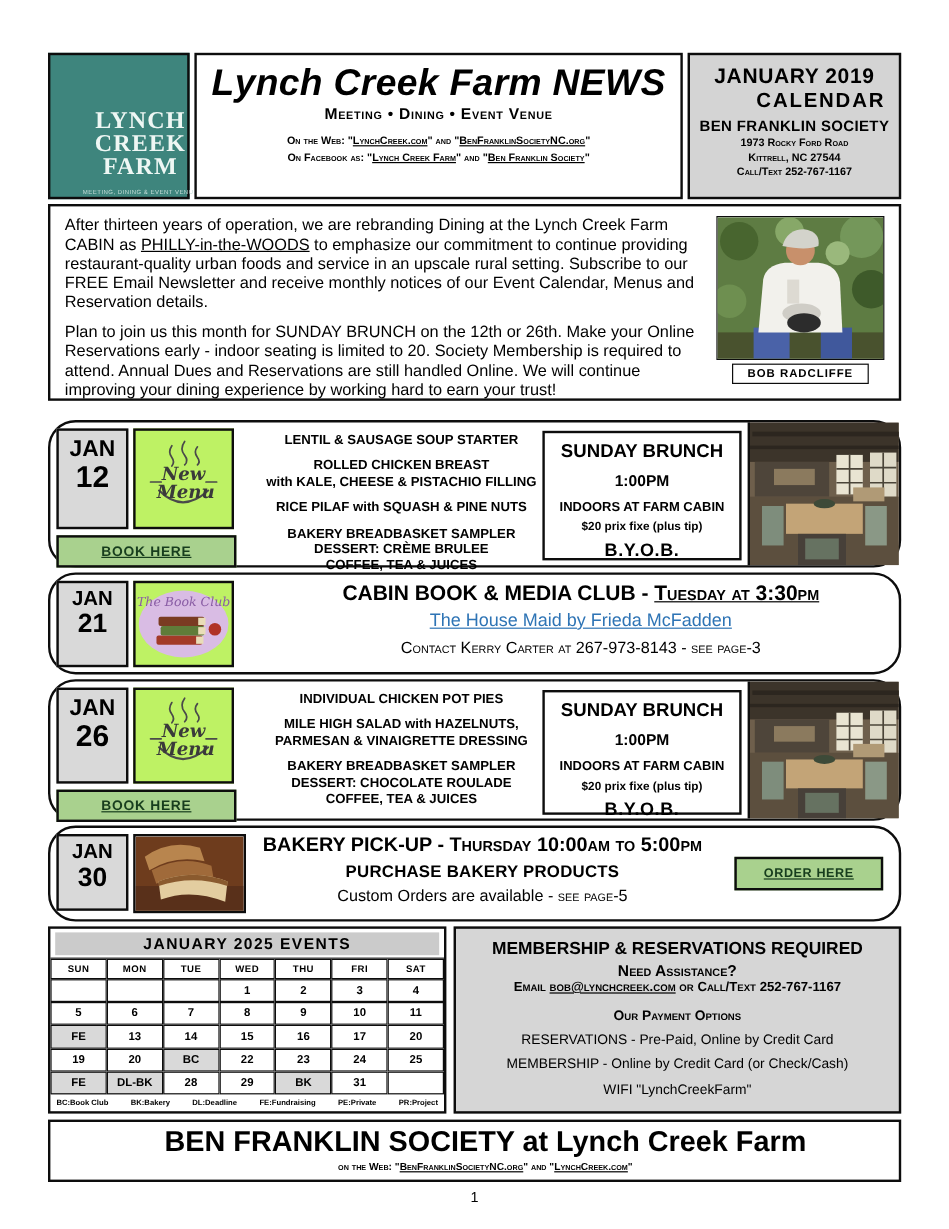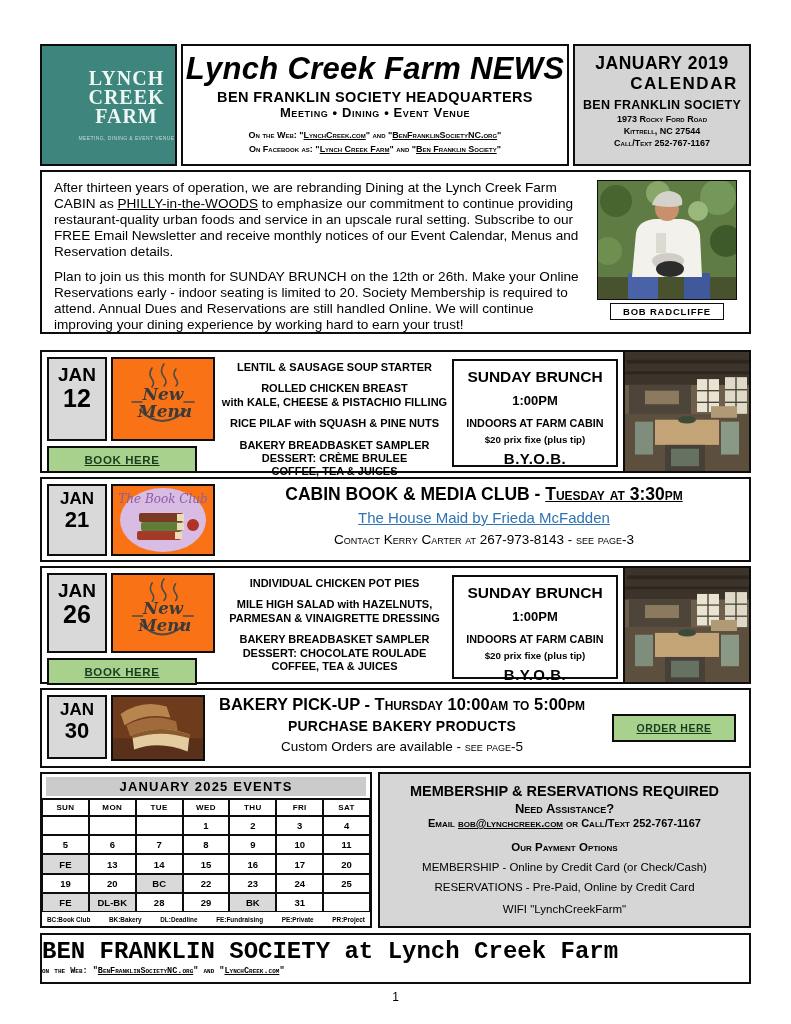--- a/index.html
+++ b/index.html
@@ -2,21 +2,21 @@
 <html style="--teal: #3e857d; --btn: #a9d18e; --link: #2e74b5;"><head>
 <meta charset="utf-8">
 <style>
   html,body {margin:0; padding:0; background:#fff;}
   body {width:791px; height:1024px; font-family:"Liberation Sans", sans-serif; color:#000; position:relative;}
   .content {position:absolute; left:40px; top:44px; width:711px;}
   .bx {border:2px solid #0d0d0d; box-sizing:border-box;}
 
   
   .header-row {display:flex; gap:4px; height:122px; margin-bottom:4px;}
-  .logo-box {width:137px; background:var(--teal,#3e857d); display:flex; flex-direction:column; align-items:center; justify-content:center;padding-left:36px;}
+  .logo-box {width:118px; background:var(--teal,#3e857d); display:flex; flex-direction:column; align-items:center; justify-content:flex-end;padding-left:36px;}
   .logo-name {color:#eef7f4; font-family:"Liberation Serif", serif; font-weight:bold; font-size:20px; line-height:0.95; letter-spacing:1px; text-align:center;}
   .logo-tagline {color:#c4ddd8; font-size:5px; margin-top:9px; letter-spacing:0.4px; white-space:nowrap;}
   .masthead {flex:1; text-align:center; padding-top:5px; background:#fff;}
   .mast-title {font-size:31px; font-weight:bold; font-style:italic; letter-spacing:0.3px;}
   .mast-sub {font-size:14.5px; font-weight:bold; letter-spacing:0.4px; margin-top:2px;}
   .mast-venue {font-size:13px; font-weight:bold; font-variant:small-caps; letter-spacing:0.6px;}
   .mast-web {font-size:9px; font-weight:bold; font-variant:small-caps; margin-top:9px; line-height:1.5;}
   .ulink {text-decoration:underline; cursor:pointer;}
   .hcal {width:178px; background:#d4d4d4; text-align:center; padding-top:7px;}
   .hcal-l1 {font-size:17.5px; font-weight:bold; letter-spacing:0.5px;}
@@ -27,32 +27,32 @@
   
   .intro-box {display:flex; padding:8px 8px 6px 12px; height:164px; margin-bottom:16px;}
   .intro-text {flex:1; font-size:13.6px; line-height:1.17; padding-right:8px;}
   .intro-text p {margin:0 0 10px 0;}
   .photo-col {width:148px; display:flex; flex-direction:column; align-items:center;}
   .photo-frame {width:138px; height:118px; border:1.5px solid #0d0d0d;}
   .photo-frame svg {display:block; width:100%; height:100%;}
   .photo-caption {border:1.5px solid #0d0d0d; background:#fff; font-size:9.5px; font-weight:bold; padding:2px 12px; margin-top:3px; letter-spacing:0.8px;}
 
   
-  .event-row {display:flex; margin-bottom:4px; background:#fff; position:relative;}
+  .event-row {display:flex; margin-bottom:4px; background:#fff; position:relative;border-radius:23px;}
   .row-tall {height:123px;}
   .row-med {height:85px;}
   .row-short {height:80px;}
   .left-block {width:170px; padding:5px 0 0 5px; flex:none;}
   .left-top {display:flex; gap:4px;}
   .date-box {width:60px; background:#d9d9d9; border:2px solid #0d0d0d; box-sizing:border-box; text-align:center;}
   .h86 {height:84px;} .h72 {height:72px;} .h64 {height:64px;}
   .date-month {font-size:19px; font-weight:bold; margin-top:5px;}
   .date-day {font-size:25px; font-weight:bold; line-height:1;}
   .date-month-sm {font-size:17px; margin-top:3px;} .date-day-sm {font-size:22px;}
-  .icon-box {width:104px; border:2px solid #0d0d0d; box-sizing:border-box; display:flex; align-items:center; justify-content:center; background:#f97316;}
+  .icon-box {width:84px; border:2px solid #0d0d0d; box-sizing:border-box; display:flex; align-items:center; justify-content:center; background:#bef264;}
   .icon-box svg {display:block;}
   .green-btn {margin-top:5px; width:150px; height:27px; background:var(--btn,#a9d18e); border:2px solid #0d0d0d; box-sizing:border-box; display:flex; align-items:center; justify-content:center; font-size:11.5px; font-weight:bold; text-decoration:underline; color:#173d1d; letter-spacing:0.6px; cursor:pointer;}
   .menu-col {flex:1; text-align:center; padding-top:9px; font-weight:bold; font-size:11px; line-height:1.22;}
   .menu-group {margin-bottom:8px;}
   .brunch-box {width:166px; height:108px; border:2px solid #0d0d0d; box-sizing:border-box; text-align:center; margin-top:7px; padding-top:7px; flex:none; background:#fff;}
   .brunch-title {font-size:15.5px; font-weight:bold;}
   .brunch-time {font-size:13px; font-weight:bold; margin-top:7px;}
   .brunch-l1 {font-size:10.8px; font-weight:bold; margin-top:9px;}
   .brunch-l2 {font-size:9.8px; font-weight:bold; margin-top:5px;}
   .brunch-l3 {font-size:15px; font-weight:bold; margin-top:5px; letter-spacing:0.5px;}
@@ -87,21 +87,21 @@
   .cal-legend {display:flex; justify-content:space-between; padding:4px 5px 3px 5px; font-size:6.4px; font-weight:bold;}
   .mem-box {flex:1; background:#d6d6d6; text-align:center; padding-top:9px;}
   .mem-title {font-size:14.5px; font-weight:bold;}
   .mem-assist {font-size:13px; font-weight:bold; font-variant:small-caps; margin-top:2px;}
   .mem-email {font-size:11px; font-weight:bold; font-variant:small-caps; margin-top:1px;}
   .mem-pay {font-size:11.5px; font-weight:bold; font-variant:small-caps; margin-top:12px;}
   .mem-line {font-size:11.5px; margin-top:8px;}
   .mem-wifi {font-size:11.5px; margin-top:10px;}
 
   
-  .footer-box {padding:3px 0 6px 0; margin-bottom:6px;font-family:Liberation Mono, monospace;}
+  .footer-box {text-align:center; padding:3px 0 6px 18px; margin-bottom:6px;}
   .foot-title {font-size:24px; font-weight:bold;}
   .foot-web {font-size:8.5px; font-variant:small-caps; font-weight:bold; margin-top:1px;}
   .page-num {text-align:center; font-size:12px; margin-top:2px;}
 </style>
 </head>
 <body>
 
 <svg width="0" height="0" style="position:absolute">
   <defs>
     <g id="cabin-art">
@@ -140,21 +140,20 @@
       <div class="logo-name">
         <div>LYNCH</div>
         <div>CREEK</div>
         <div>FARM</div>
       </div>
       <div class="logo-tagline">MEETING, DINING &amp; EVENT VENUE</div>
     </div>
 
     <div class="masthead bx">
       <div class="mast-title">Lynch Creek Farm NEWS</div>
-      <div class="mast-sub">BEN FRANKLIN SOCIETY HEADQUARTERS</div>
       <div class="mast-venue">Meeting • Dining • Event Venue</div>
       <div class="mast-web">
         <div><span>On the Web: "</span><span class="ulink">LynchCreek.com</span><span>" and "</span><span class="ulink">BenFranklinSocietyNC.org</span><span>"</span></div>
         <div><span>On Facebook as: "</span><span class="ulink">Lynch Creek Farm</span><span>" and "</span><span class="ulink">Ben Franklin Society</span><span>"</span></div>
       </div>
     </div>
 
     <div class="hcal bx">
       <div class="hcal-l1">JANUARY 2019</div>
       <div class="hcal-l2">CALENDAR</div>
@@ -414,22 +413,22 @@
           <div class="legend-item">FE:Fundraising</div>
           <div class="legend-item">PE:Private</div>
           <div class="legend-item">PR:Project</div>
         </div>
     </div>
     <div class="mem-box bx">
       <div class="mem-title">MEMBERSHIP &amp; RESERVATIONS REQUIRED</div>
       <div class="mem-assist">Need Assistance?</div>
       <div class="mem-email"><span>Email </span><span class="ulink">bob@lynchcreek.com</span><span> or Call/Text 252-767-1167</span></div>
       <div class="mem-pay">Our Payment Options</div>
+      <div class="mem-line">RESERVATIONS - Pre-Paid, Online by Credit Card</div>
       <div class="mem-line">MEMBERSHIP - Online by Credit Card (or Check/Cash)</div>
-      <div class="mem-line">RESERVATIONS - Pre-Paid, Online by Credit Card</div>
       <div class="mem-wifi">WIFI  "LynchCreekFarm"</div>
     </div>
   </div>
 
   <div class="footer-box bx">
     <div class="foot-title"><span>BEN FRANKLIN SOCIETY</span><span> at Lynch Creek Farm</span></div>
     <div class="foot-web"><span>on the Web: "</span><span class="ulink">BenFranklinSocietyNC.org</span><span>" and "</span><span class="ulink">LynchCreek.com</span><span>"</span></div>
   </div>
 
   <div class="page-num">1</div>

